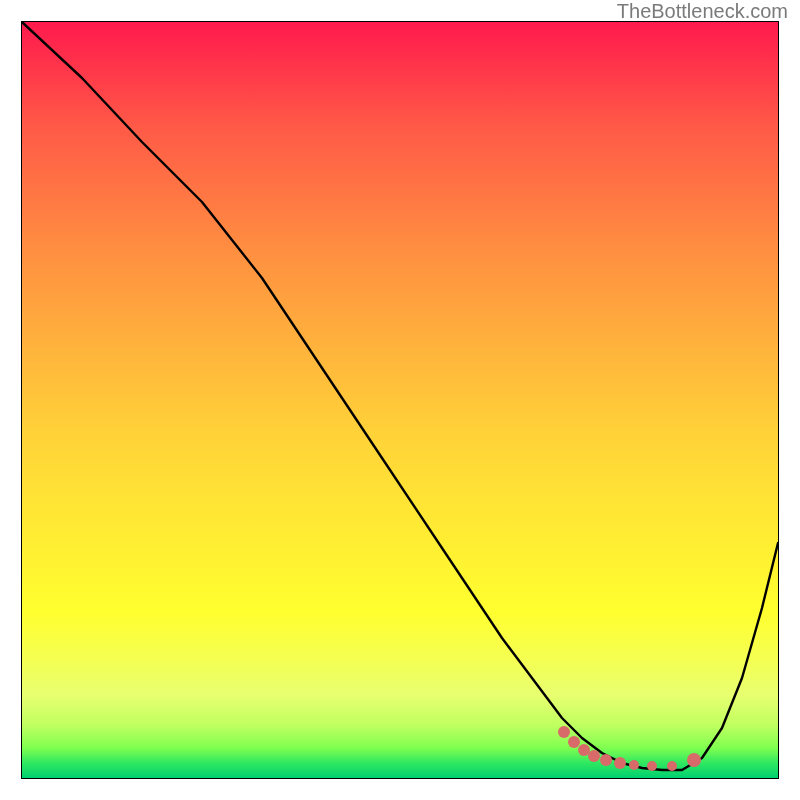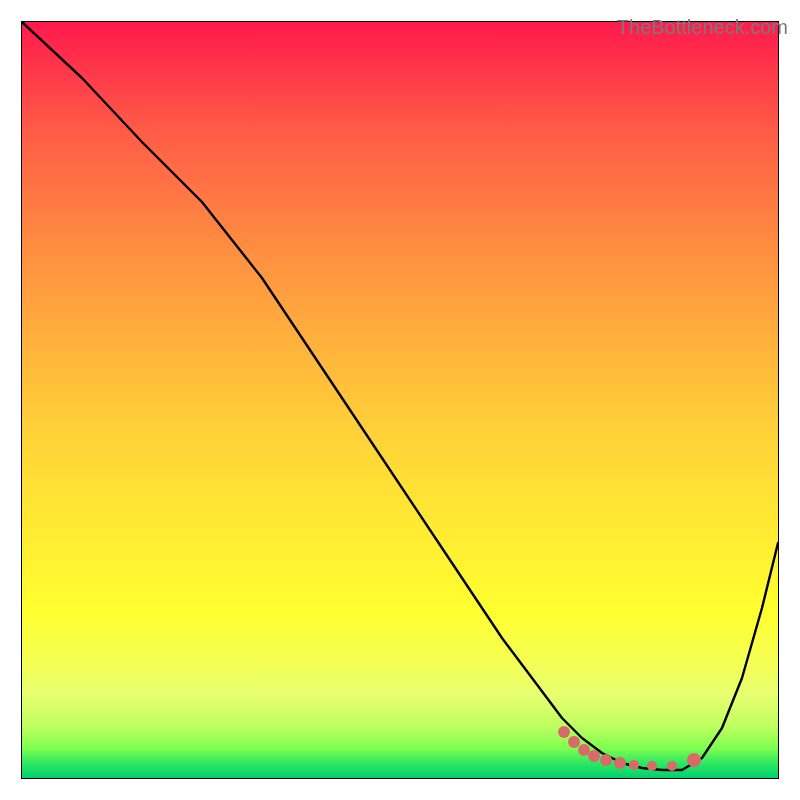--- a/index.html
+++ b/index.html
@@ -6,21 +6,21 @@
     margin: 0;
     padding: 0;
     background: #fff;
     width: 800px;
     height: 800px;
     overflow: hidden;
     font-family: Arial, Helvetica, sans-serif;
   }
   .watermark {
     position: absolute;
-    top: 16px;
+    top: 0;
     right: 12px;
     color: #7a7a7a;
     font-size: 20px;
     font-weight: 500;
     z-index: 10;
     margin-left: 44px;
   }
   .frame {
     position: absolute;
     left: 21px;

